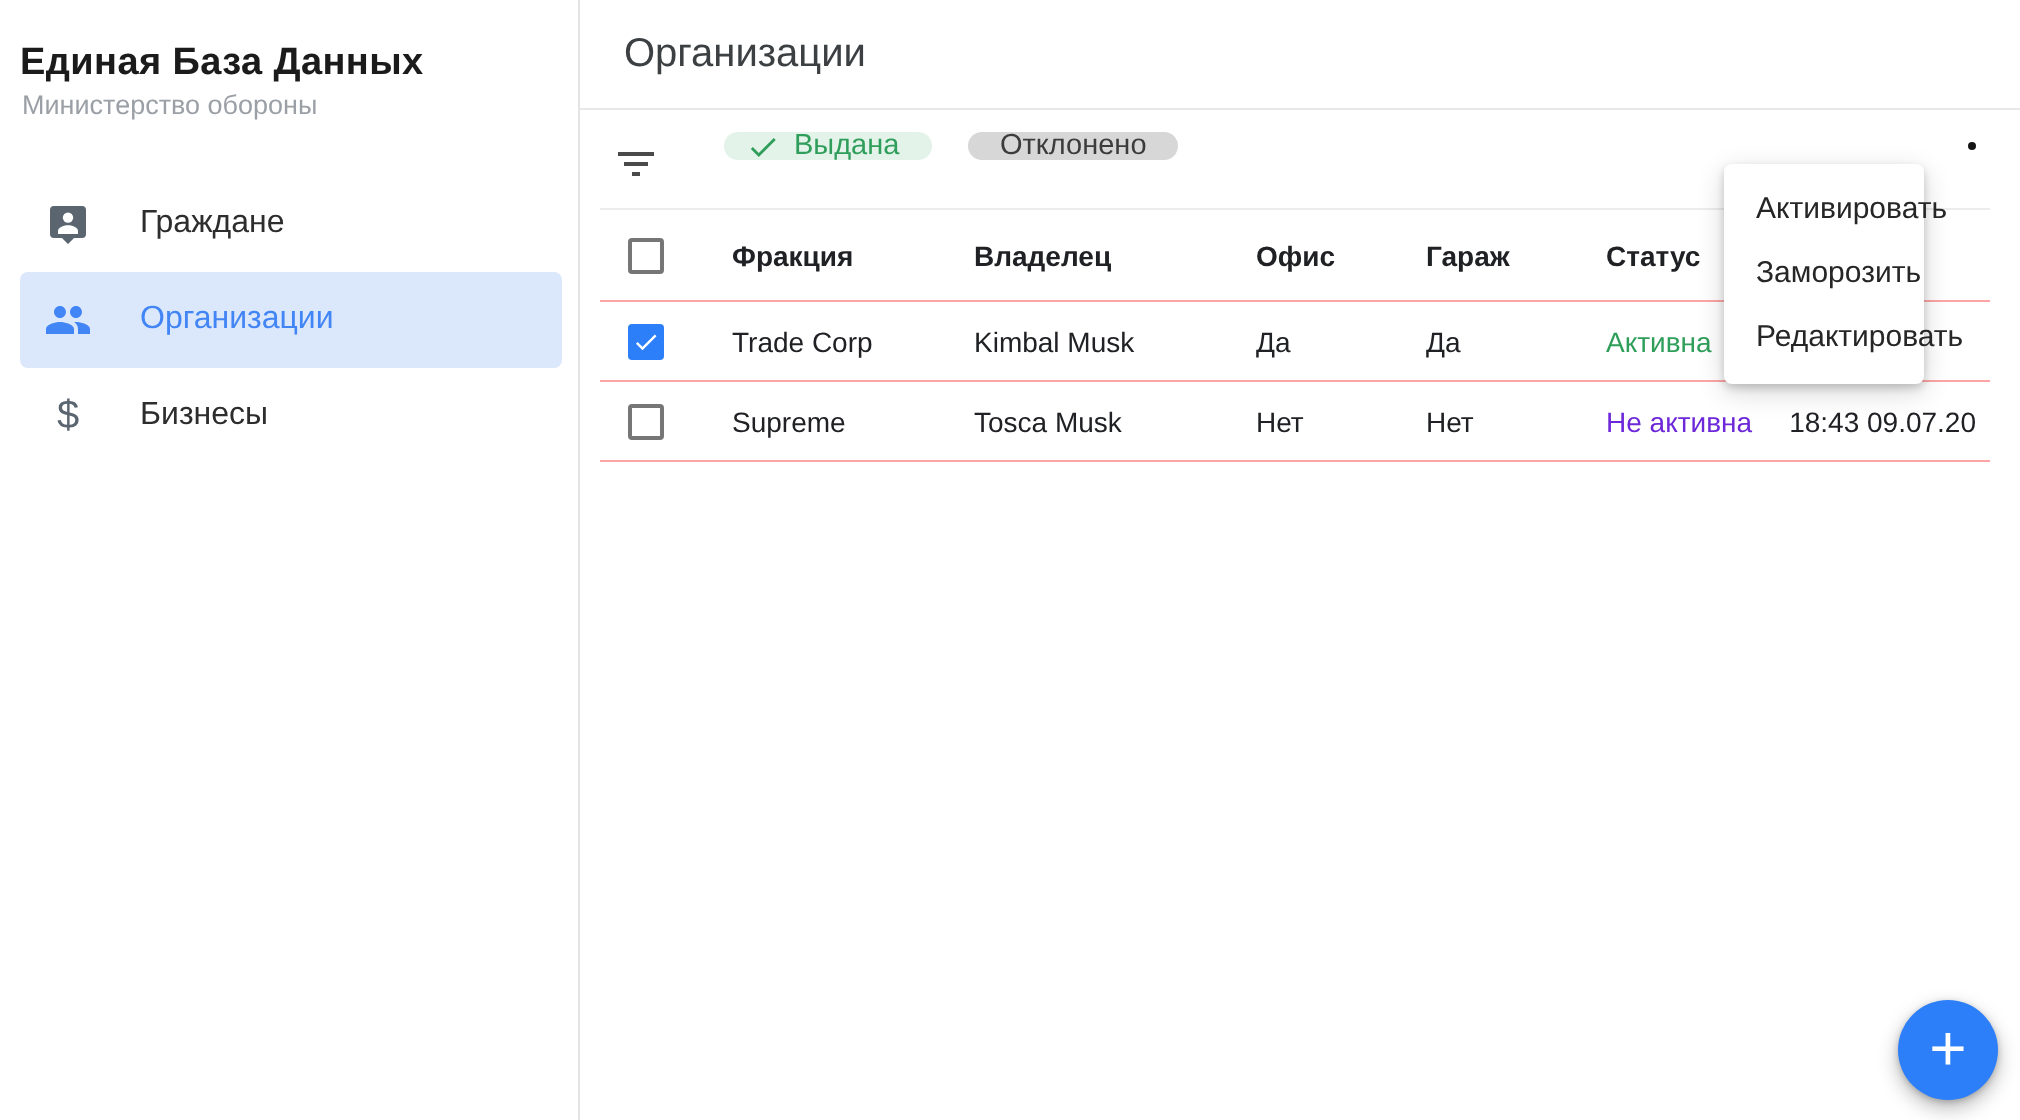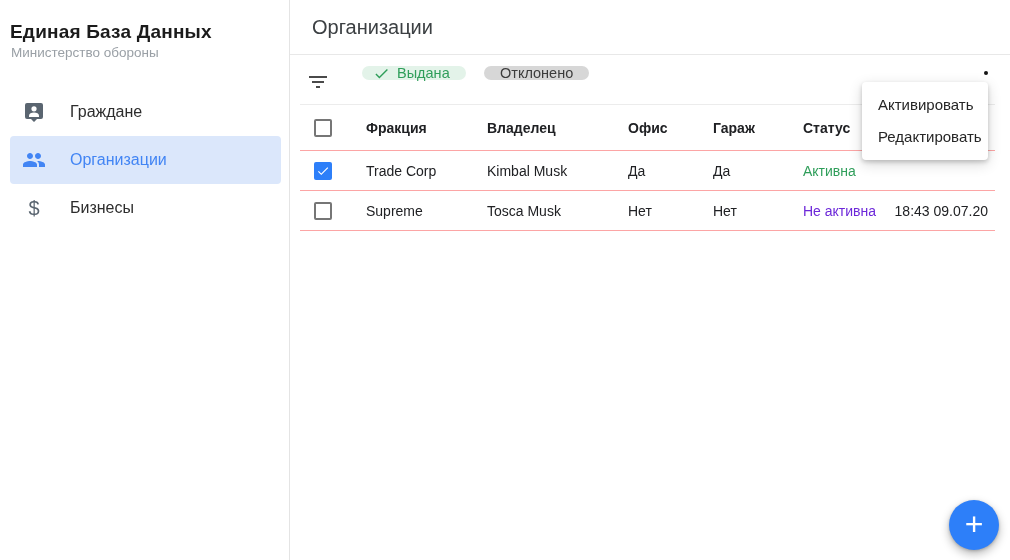--- a/index.html
+++ b/index.html
@@ -86,21 +86,21 @@
   }
   .checkbox.checked {
     border: none; background: #2d7ff9;
     display: flex; align-items: center; justify-content: center;
   }
   .status-green { color: #2f9e5a; }
   .status-red { color: #6d28d9; }
 
   
   .context-menu {
-    position: absolute; left: 572px; top: 82px; width: 126px;
+    position: absolute; left: 572px; top: 82px; width: 100px;
     background: #ffffff; border-radius: 4px; padding: 7px 0; z-index: 10;
     box-shadow: 0 2px 4px rgba(0,0,0,.18), 0 4px 14px rgba(0,0,0,.16);
   }
   .menu-item {
     height: 32px; line-height: 32px; padding-left: 16px;
     font-size: 15px; color: #262626; cursor: pointer; white-space: nowrap;
   }
 
   
   .fab {
@@ -218,20 +218,21 @@
         <div>Tosca Musk</div>
         <div>Нет</div>
         <div>Нет</div>
         <div class="status-red">Не активна</div>
         <div class="cell-date">18:43 09.07.20</div>
       </div>
     </div>
 
     <div class="context-menu">
       <div class="menu-item">Активировать</div>
+      <div class="menu-item">Заморозить</div>
       <div class="menu-item">Редактировать</div>
     </div>
 
     <button class="fab">
       <span>+</span>
     </button>
 
   </div>
 </div>
 

